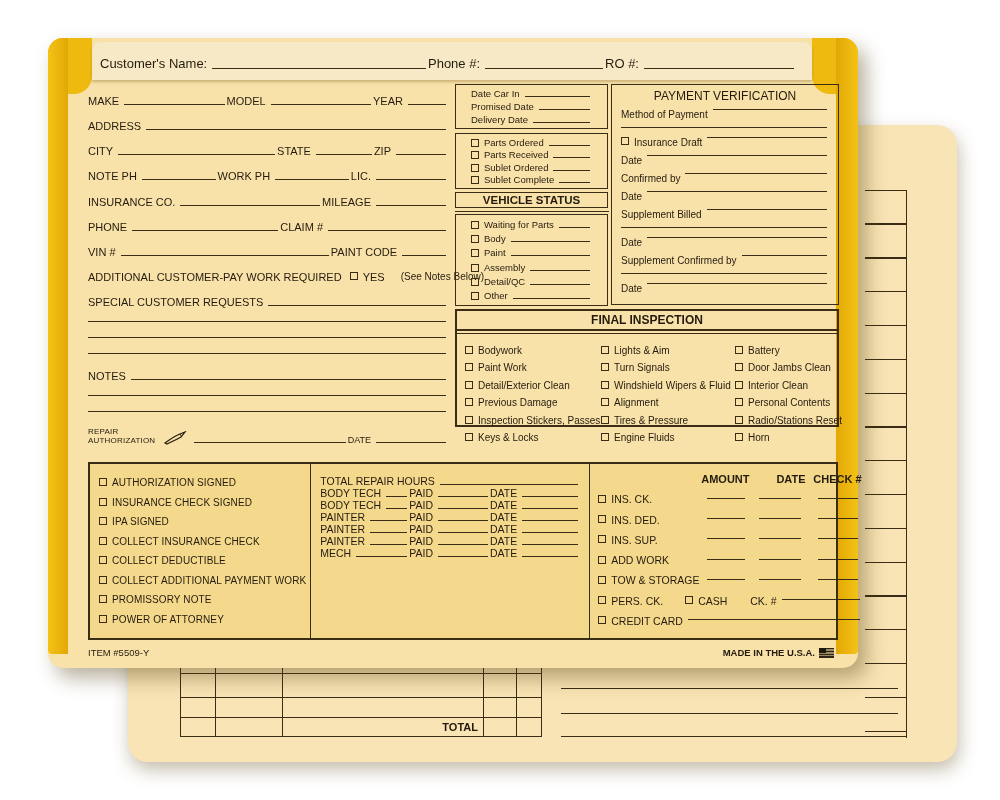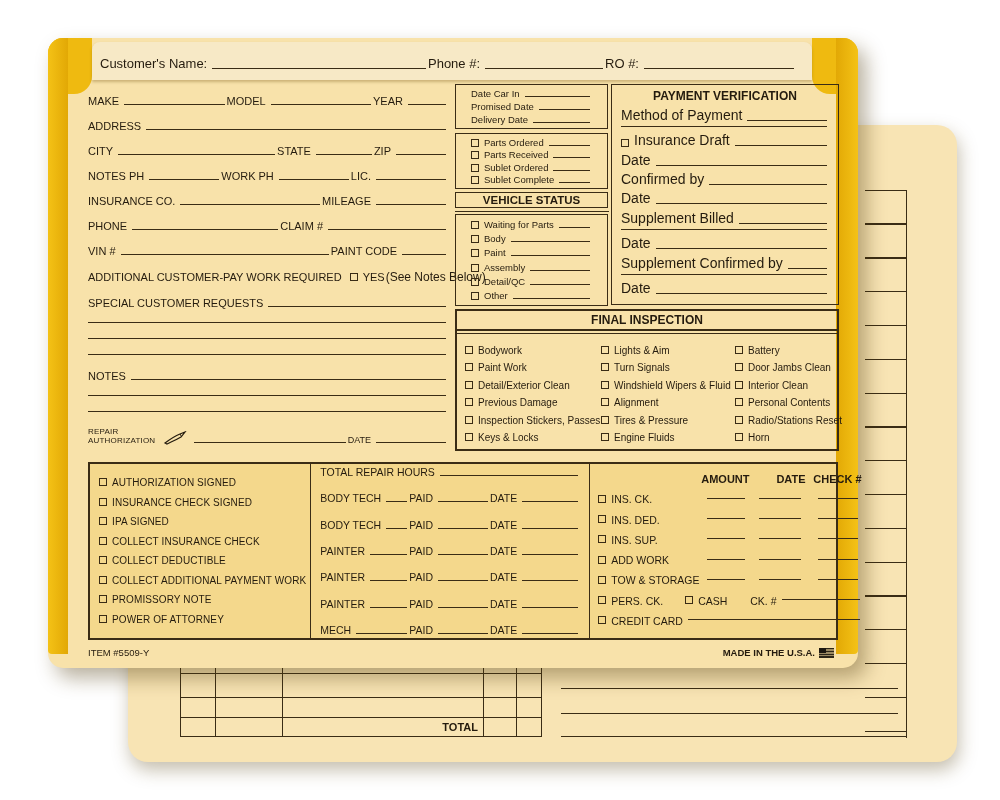--- a/index.html
+++ b/index.html
@@ -51,54 +51,54 @@
   .u{flex:1 1 auto;border-bottom:1.3px solid var(--line);margin:0 2px 2px 5px;height:1px;min-width:8px;}
   .u38{flex:0 0 38px}.u44{flex:0 0 44px}.u50{flex:0 0 50px}.u56{flex:0 0 56px}
   .u70{flex:0 0 70px}.u78{flex:0 0 78px}.u118{flex:0 0 118px}.u150{flex:0 0 150px}
   .cb{width:8px;height:8px;border:1.3px solid var(--line);margin:0 5px 1px 0;
       flex:0 0 auto;display:inline-block;}
 
   .left-col{position:absolute;left:40px;top:57px;width:360px;height:350px;
     display:flex;flex-direction:column;justify-content:space-between;font-size:11px;}
   .lrow{display:flex;align-items:flex-end;white-space:nowrap;}
   .lrow.center{align-items:center;}
-  .note-small{font-size:12px;margin-left:1px;}
+  .note-small{font-size:10px;margin-left:16px;}
   .repair-lbl{font-size:8px;line-height:9px;letter-spacing:.2px;}
   .pen{margin:0 2px 0 8px;flex:0 0 auto;}
 
   .mbox{position:absolute;left:407px;width:153px;border:1.5px solid var(--line);
     padding:2px 15px;display:flex;flex-direction:column;justify-content:space-around;font-size:9.5px;}
   .mbox .lrow{align-items:flex-end;}
   .mtitle{position:absolute;left:407px;width:153px;border:1.5px solid var(--line);
     text-align:center;font-weight:bold;font-size:11.5px;padding:1px 0;}
   .dbl::after{content:"";position:absolute;left:-1.5px;right:-1.5px;bottom:-5px;
     height:1.5px;background:var(--line);}
 
   .paybox{position:absolute;left:563px;top:46px;width:228px;height:221px;
     border:1.5px solid var(--line);padding:4px 9px 6px 9px;display:flex;flex-direction:column;}
-  .pay-title{text-align:center;font-weight:bold;font-size:12px;margin-bottom:2px;}
+  .pay-title{text-align:center;font-weight:normal;font-size:12px;margin-bottom:2px;}
   .pay-rows{flex:1;display:flex;flex-direction:column;justify-content:space-around;}
-  .prow{display:flex;align-items:flex-end;font-size:14px;white-space:nowrap;}
-
-  .fibox{position:absolute;left:407px;top:271px;width:384px;height:142px;border:2px solid var(--line);}
+  .prow{display:flex;font-size:10px;white-space:nowrap;}
+
+  .fibox{position:absolute;left:407px;top:271px;width:384px;height:118px;border:2px solid var(--line);}
   .fi-title{position:relative;border-bottom:2px solid var(--line);text-align:center;
     font-weight:bold;font-size:12px;padding:2px 0;}
   .fi-title::after{content:"";position:absolute;left:0;right:0;bottom:-5px;height:1.5px;background:var(--line);}
   .fi-cols{display:flex;padding:14px 4px 6px 8px;}
   .fi-col{display:flex;flex-direction:column;justify-content:space-between;height:98px;}
   .fi-c1{flex:0 0 136px}.fi-c2{flex:0 0 134px}.fi-c3{flex:1}
   .fi-item{display:flex;align-items:center;font-size:10px;white-space:nowrap;}
 
   .bottombox{position:absolute;left:40px;top:424px;width:750px;height:178px;
     border:2px solid var(--line);background:var(--paper-deep);display:flex;}
   .b-left{flex:0 0 197px;border-right:1.5px solid var(--line);
     padding:13px 4px 13px 9px;display:flex;flex-direction:column;justify-content:space-between;}
   .chk-item{display:flex;align-items:center;font-size:10px;white-space:nowrap;letter-spacing:.1px;}
   .b-mid{flex:0 0 279px;border-right:1.5px solid var(--line);
-    padding:2px 9px;display:flex;flex-direction:column;justify-content:space-between;font-size:10.5px;}
+    padding:11px 9px;display:flex;flex-direction:column;justify-content:flex-start;font-size:10.5px;}
   .mrow{display:flex;align-items:flex-end;white-space:nowrap;}
   .b-right{flex:1;padding:9px 11px 11px 8px;display:flex;flex-direction:column;
     justify-content:space-between;font-size:10.5px;}
   .ar-head{display:flex;font-weight:bold;font-size:11px;}
   .ar-head .sp{flex:1;}
   .ar-head .h{text-align:right;}
   .h1{flex:0 0 52px}.h2{flex:0 0 56px}.h3{flex:0 0 56px}
   .arow{display:flex;align-items:center;white-space:nowrap;}
   .arow .albl{flex:1;display:flex;align-items:center;}
   .ua{flex:0 0 38px;border-bottom:1.3px solid var(--line);height:1px;margin:0 7px 2px 7px;}
@@ -177,21 +177,21 @@
     </div>
     <div class="lrow">
       <span>CITY</span>
         <span class="u"></span>
       <span>STATE</span>
         <span class="u u56"></span>
       <span>ZIP</span>
         <span class="u u50"></span>
     </div>
     <div class="lrow">
-      <span>NOTES PH</span>
+      <span>NOTE PH</span>
         <span class="u"></span>
       <span>WORK PH</span>
         <span class="u"></span>
       <span>LIC.</span>
         <span class="u u70"></span>
     </div>
     <div class="lrow">
       <span>INSURANCE CO.</span>
         <span class="u"></span>
       <span>MILEAGE</span>

